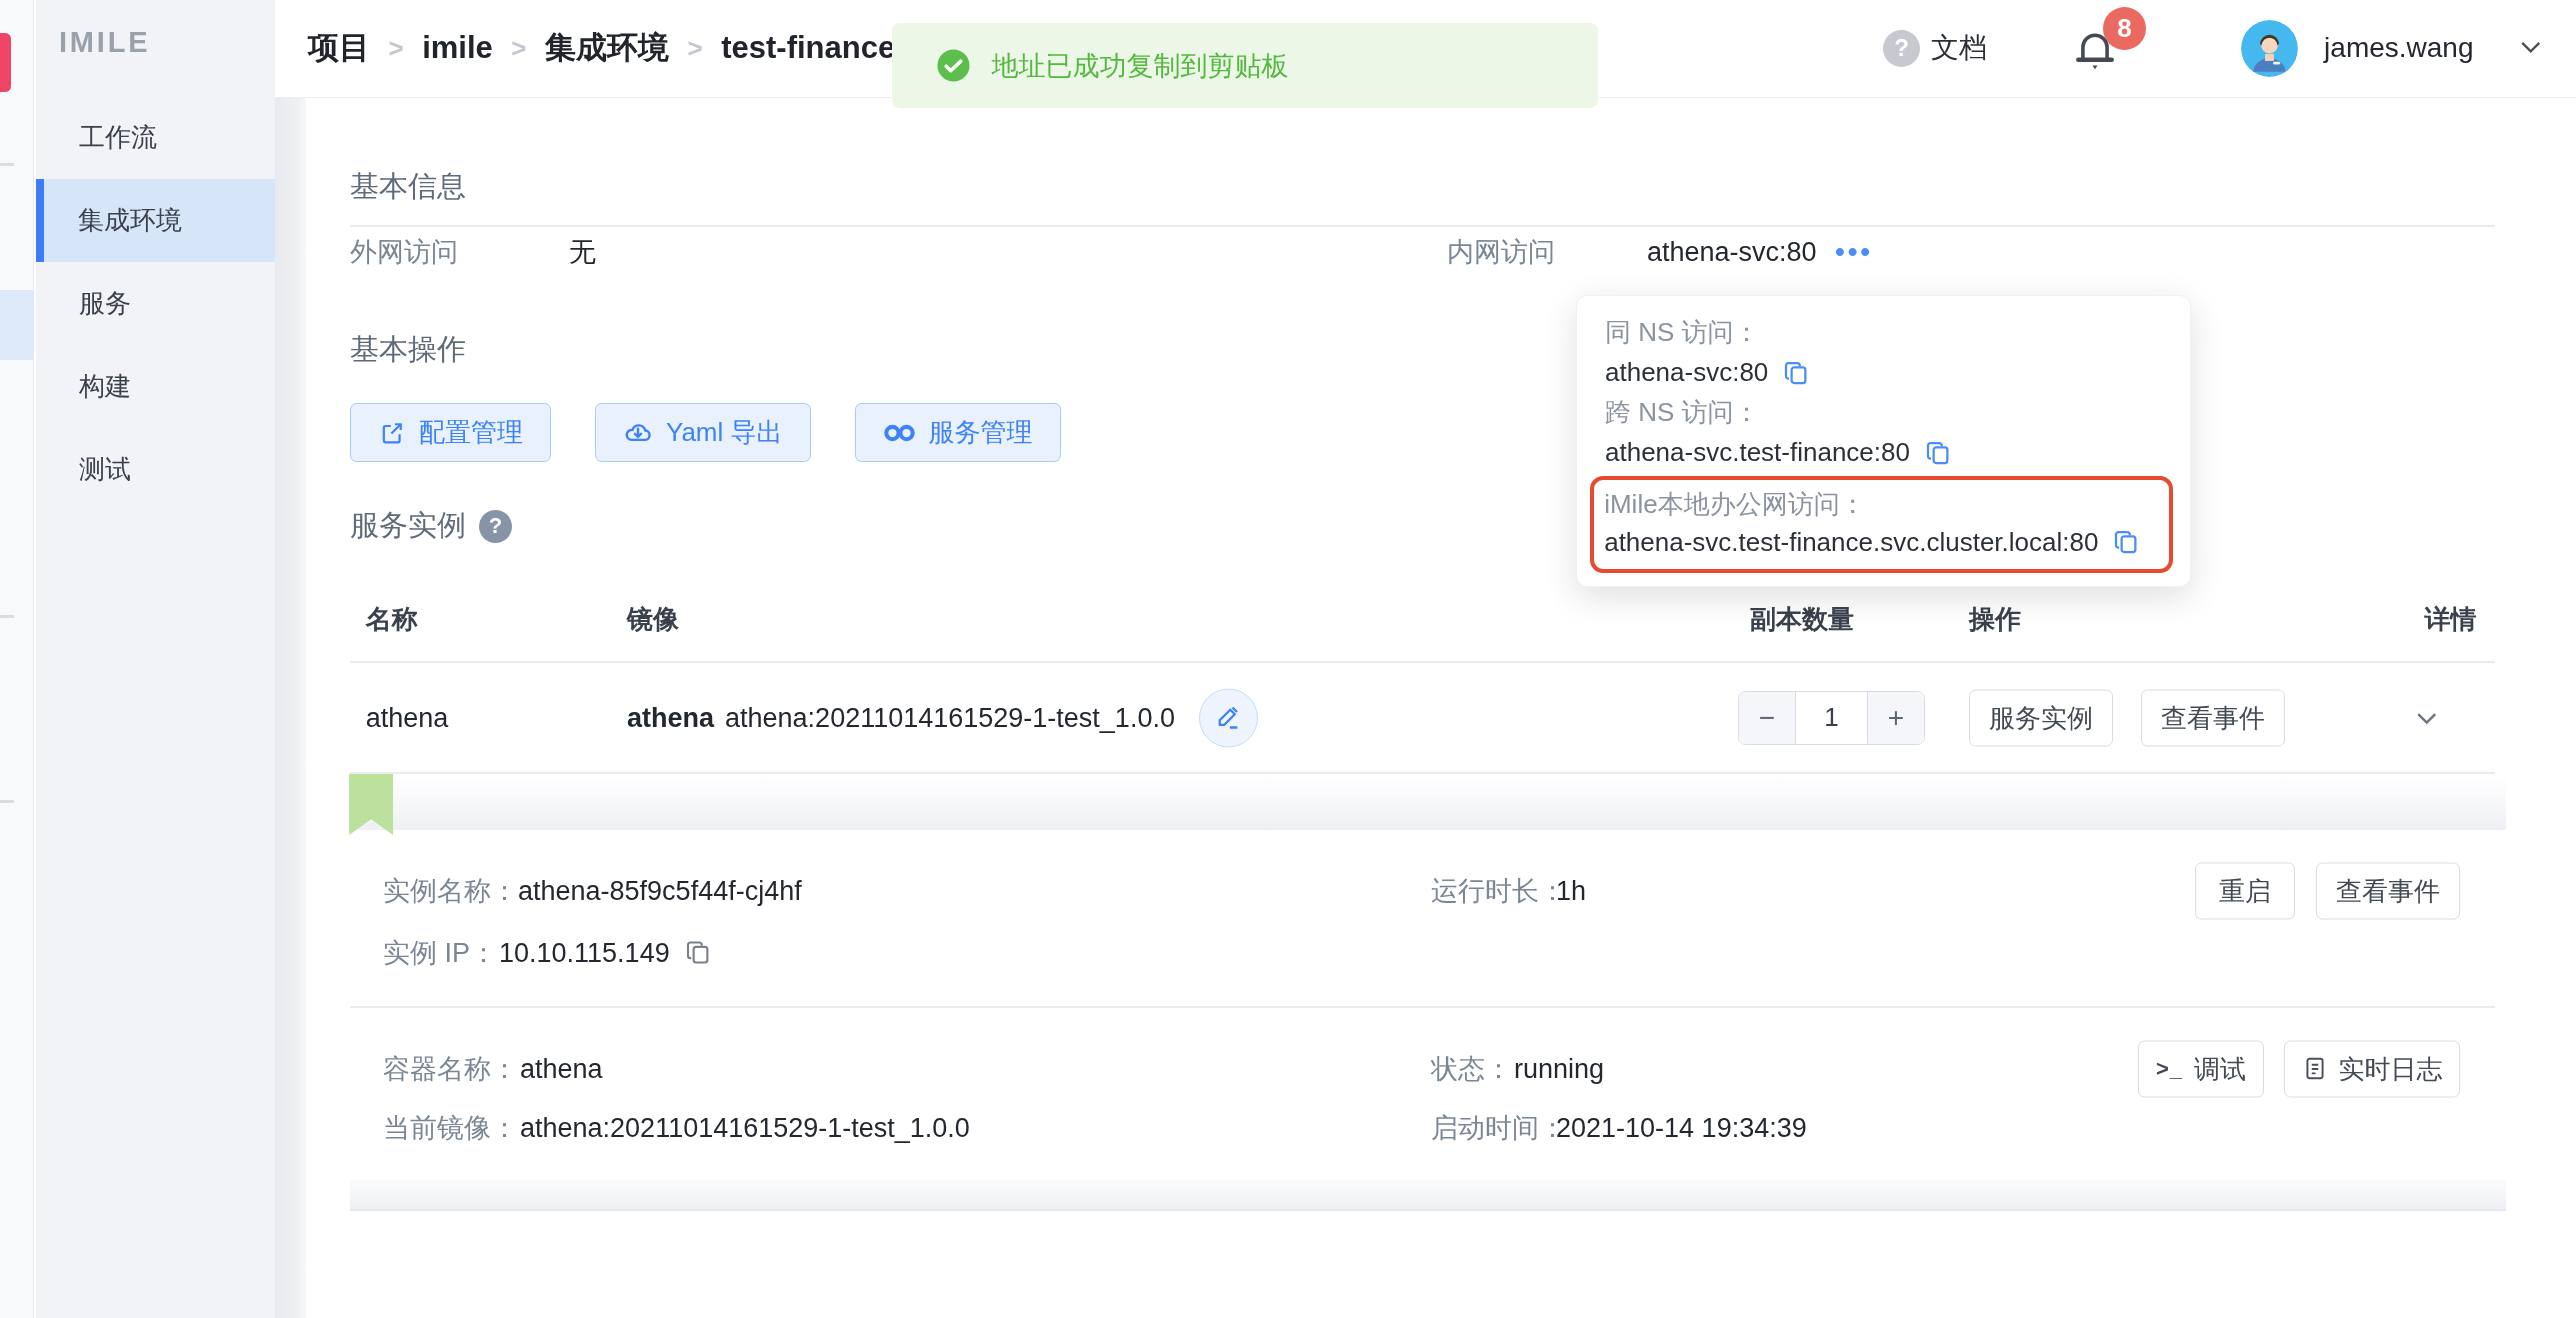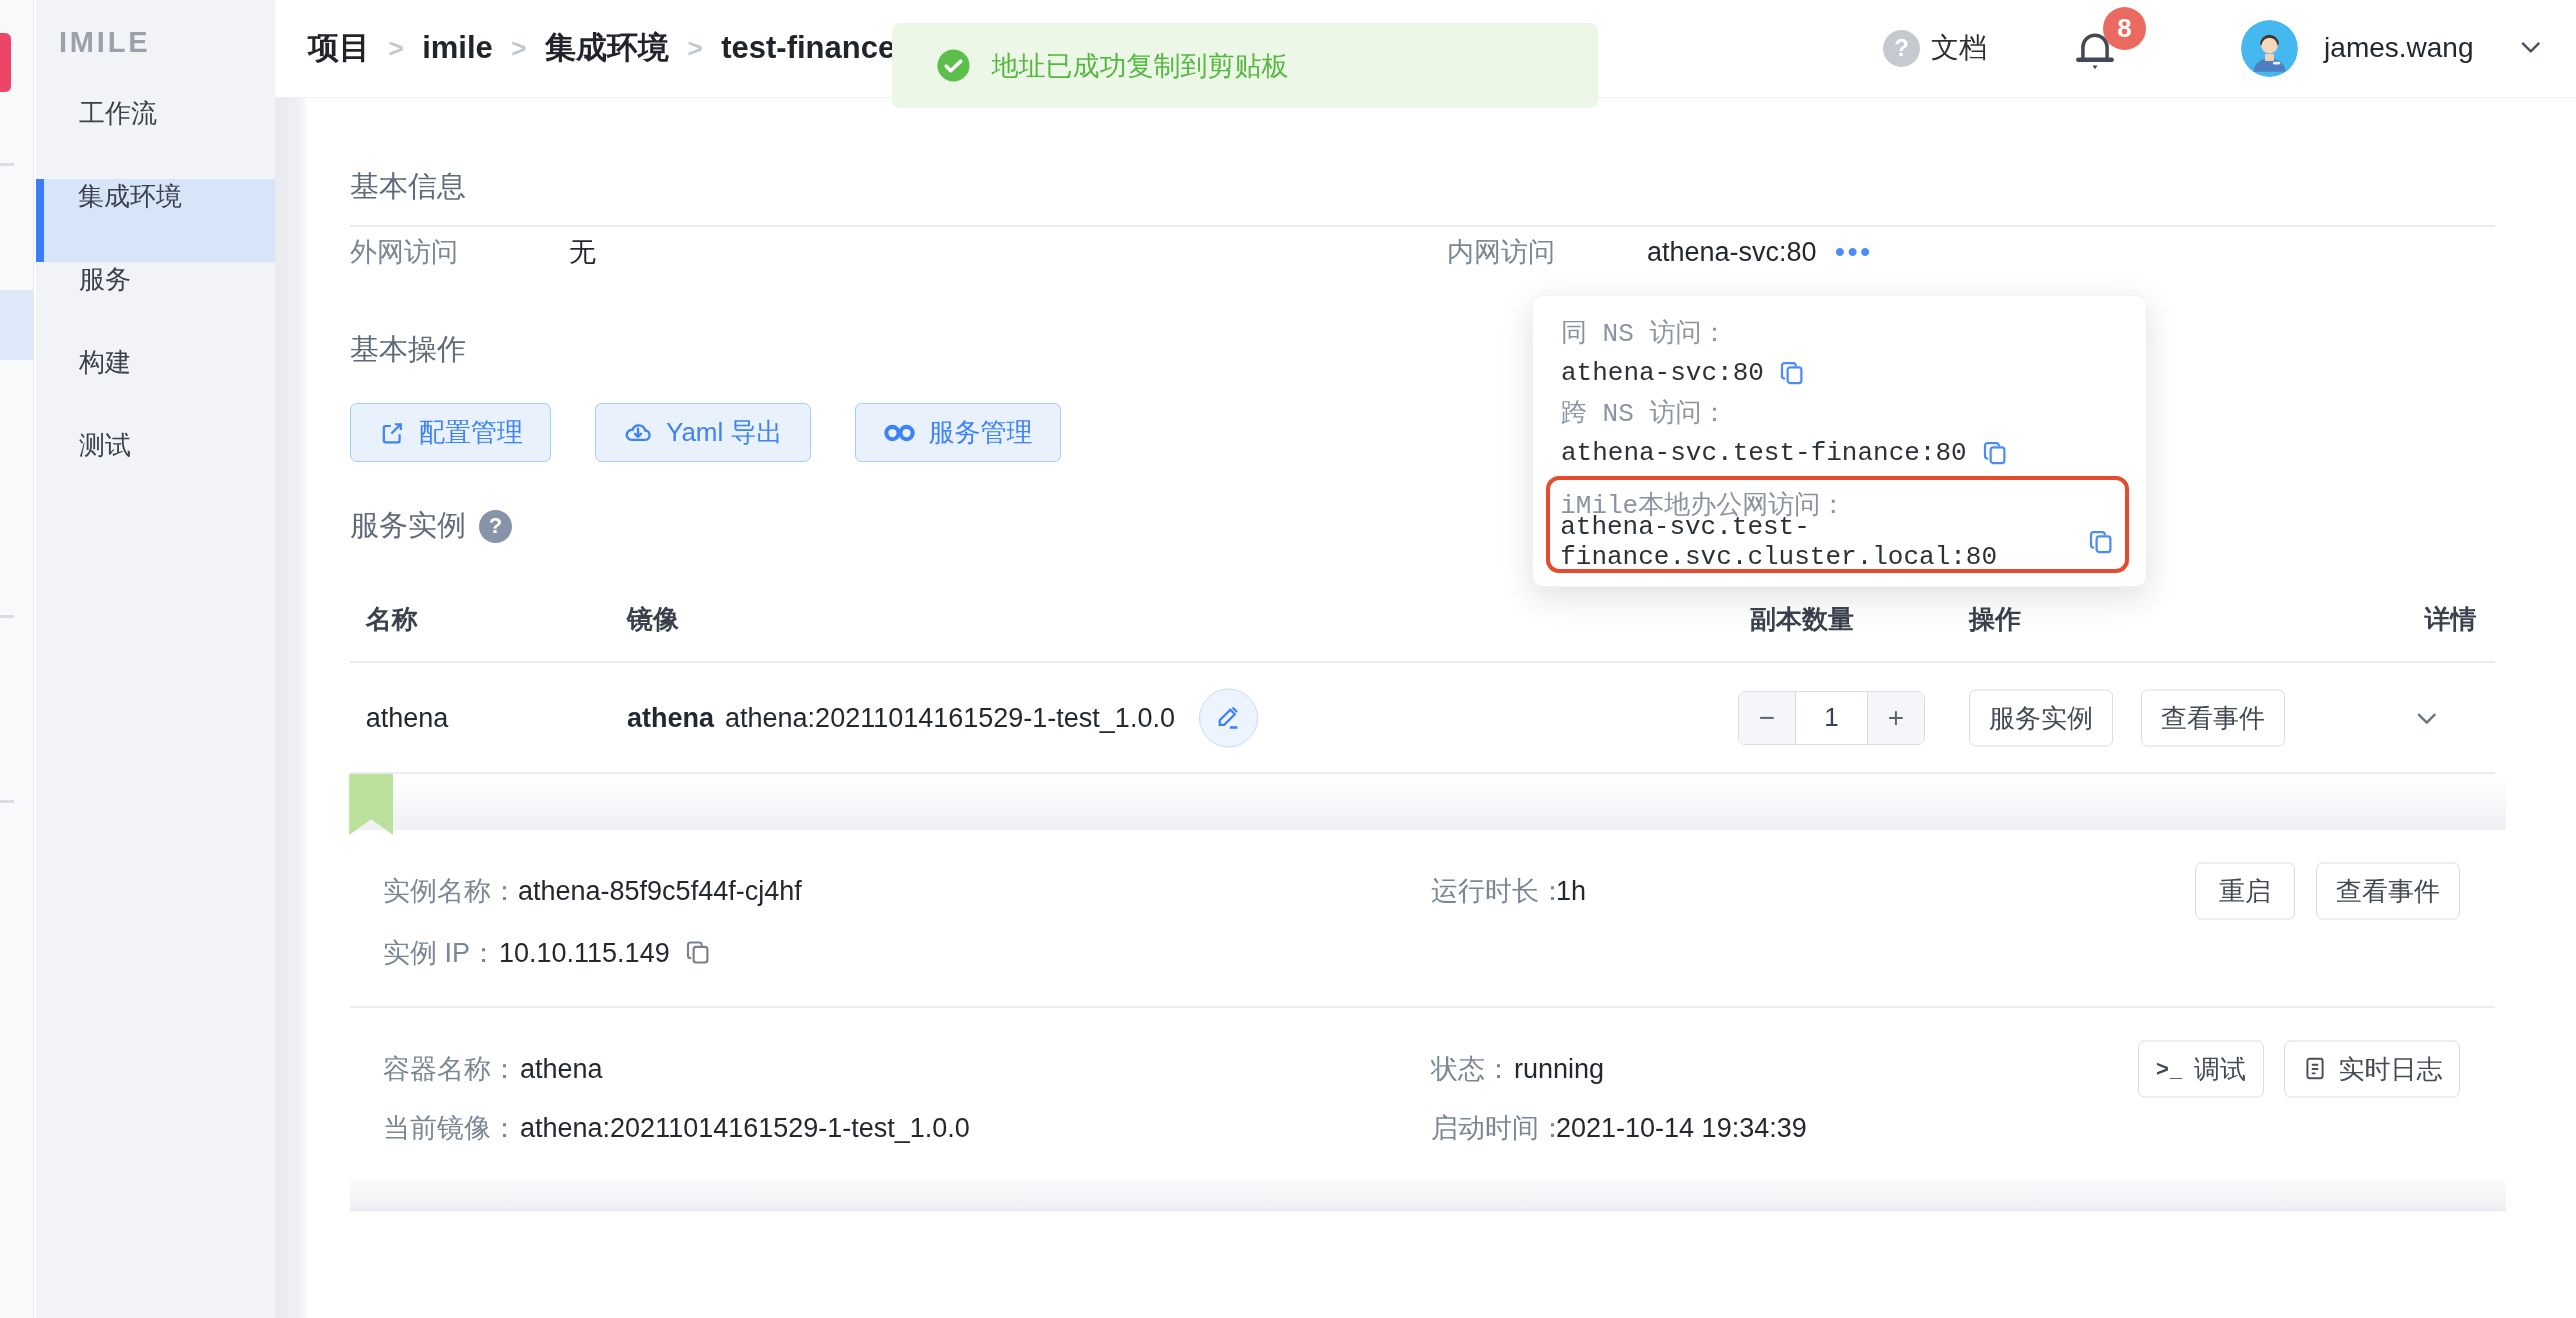--- a/index.html
+++ b/index.html
@@ -10,21 +10,21 @@
   
   .rail { position:absolute; left:0; top:0; width:34px; height:100%; background:#f8f9fb; border-right:1.9px solid #e7e9ed; z-index:5; }
   .rail-logo { position:absolute; left:0; top:33px; width:11px; height:59px; background:#ee4468; border-radius:0 5.6px 5.6px 0; }
   .rail-selected { position:absolute; left:0; top:290px; width:34px; height:70px; background:#dde9f8; }
   .rail-divider { position:absolute; left:0; width:14px; height:2.8px; background:#d9dce1; }
 
   
   .sidebar { position:absolute; left:36px; top:0; width:239px; height:100%; background:#f1f3f7; z-index:5; }
   .logo { padding:26px 0 0 23px; font-size:29px; font-weight:bold; letter-spacing:2.8px; color:#9aa1ab; }
   .menu { position:absolute; top:96px; left:0; right:0; }
-  .menu-item { height:83px; display:flex; padding-left:43px; font-size:26px; color:#3b414b; cursor:pointer; }
+  .menu-item { height:83px; display:flex; align-items:center; padding-left:43px; font-size:26px; color:#3b414b; cursor:pointer; }
   .menu-item.selected { background:#d6e5f8; border-left:8.3px solid #3c7cf6; padding-left:34px; }
 
   
   .main-gutter { position:absolute; left:275px; top:98px; width:31px; bottom:0; background:linear-gradient(90deg,#e8eaee 0%,#eef0f3 70%,#f7f8fa 100%); z-index:1; }
 
   
   .header { position:absolute; left:275px; right:0; top:0; height:98px; background:#fff; border-bottom:1.9px solid #edeff2; z-index:6; }
   .breadcrumb { position:absolute; left:33px; top:0; height:96px; display:flex; align-items:center; gap:18.5px; font-size:31px; font-weight:bold; color:#21252b; }
   .crumb { cursor:pointer; }
   .crumb-sep { color:#c3c7ce; font-size:26px; font-weight:bold; }
@@ -67,21 +67,21 @@
   .step-btn.plus { border-left:1.9px solid #d8dce3; }
   .step-val { flex:1; display:flex; align-items:center; justify-content:center; font-size:26px; color:#3a414c; background:#fff; }
 
   .band { position:absolute; left:0; right:-11px; top:774px; height:56px; background:linear-gradient(180deg,#ffffff 0%,#f3f4f7 75%,#eef0f4 100%); }
   .bookmark { position:absolute; left:-0.9px; top:774px; width:44px; height:61px; background:#bbe19c; clip-path:polygon(0 0,100% 0,100% 100%,50% 74%,0 100%); }
   .band-bottom { position:absolute; left:0; right:-11px; top:1180px; height:31px; background:linear-gradient(180deg,#fbfbfd 0%,#eef0f3 100%); border-bottom:2.8px solid #e6e8f0; }
 
   .copy-ic { margin-left:13px; cursor:pointer; display:inline-flex; }
 
   
-  .popover { position:absolute; left:1532px; top:295px; width:615px; background:#fff; border:1.9px solid #f0f1f4; border-radius:11px; box-shadow:0 9.3px 33px rgba(31,35,41,.14); padding:16.7px 15px 13px 28px; z-index:30;font-family:Liberation Mono, monospace; }
+  .popover { position:absolute; left:1576px; top:295px; width:615px; background:#fff; border:1.9px solid #f0f1f4; border-radius:11px; box-shadow:0 9.3px 33px rgba(31,35,41,.14); padding:16.7px 15px 13px 28px; z-index:30; }
   .pop-line { height:40px; display:flex; align-items:center; font-size:26px; }
   .pop-lbl { color:#8b93a1; }
   .pop-val { color:#2c3138; }
   .red-box { margin:3.7px 1.9px 0 -15px; border:4.6px solid #e64b30; border-radius:13px; padding:5.6px 9.3px 7.4px 10.2px; }
 </style>
 </head>
 <body>
 
 <div id="app">
 

